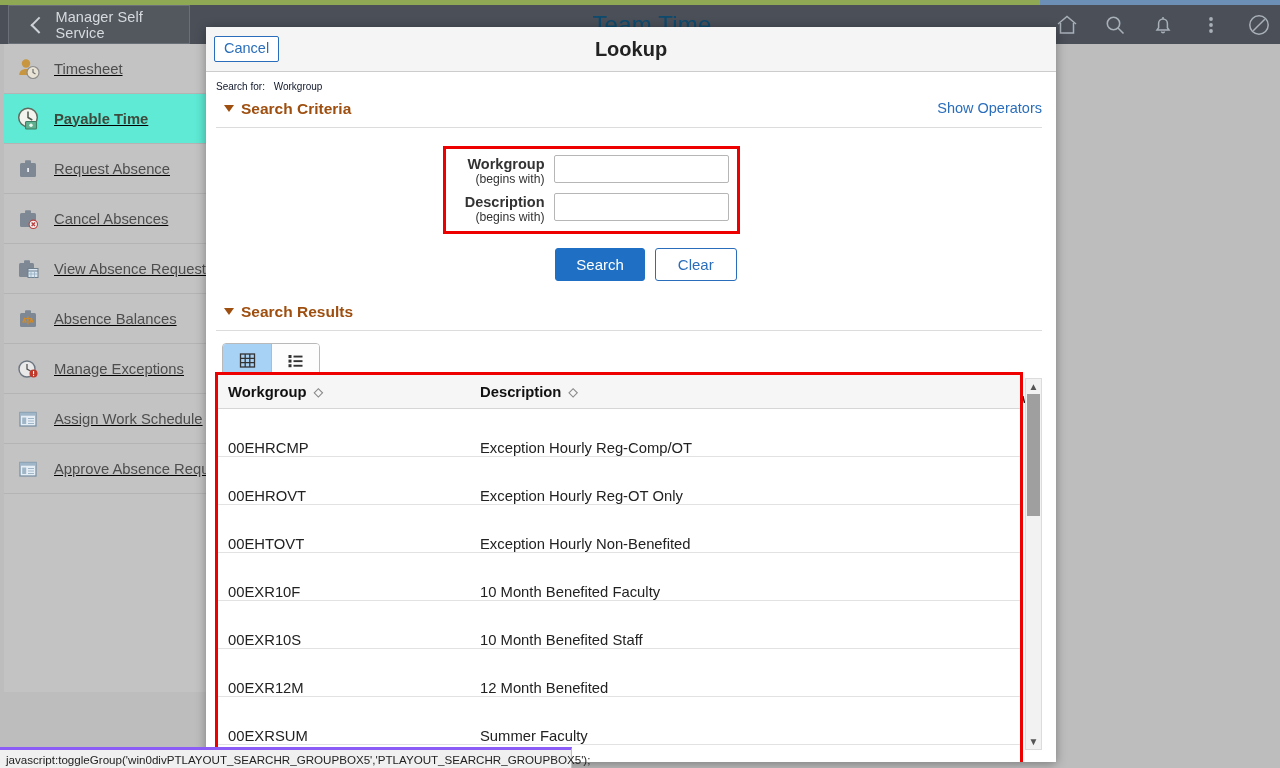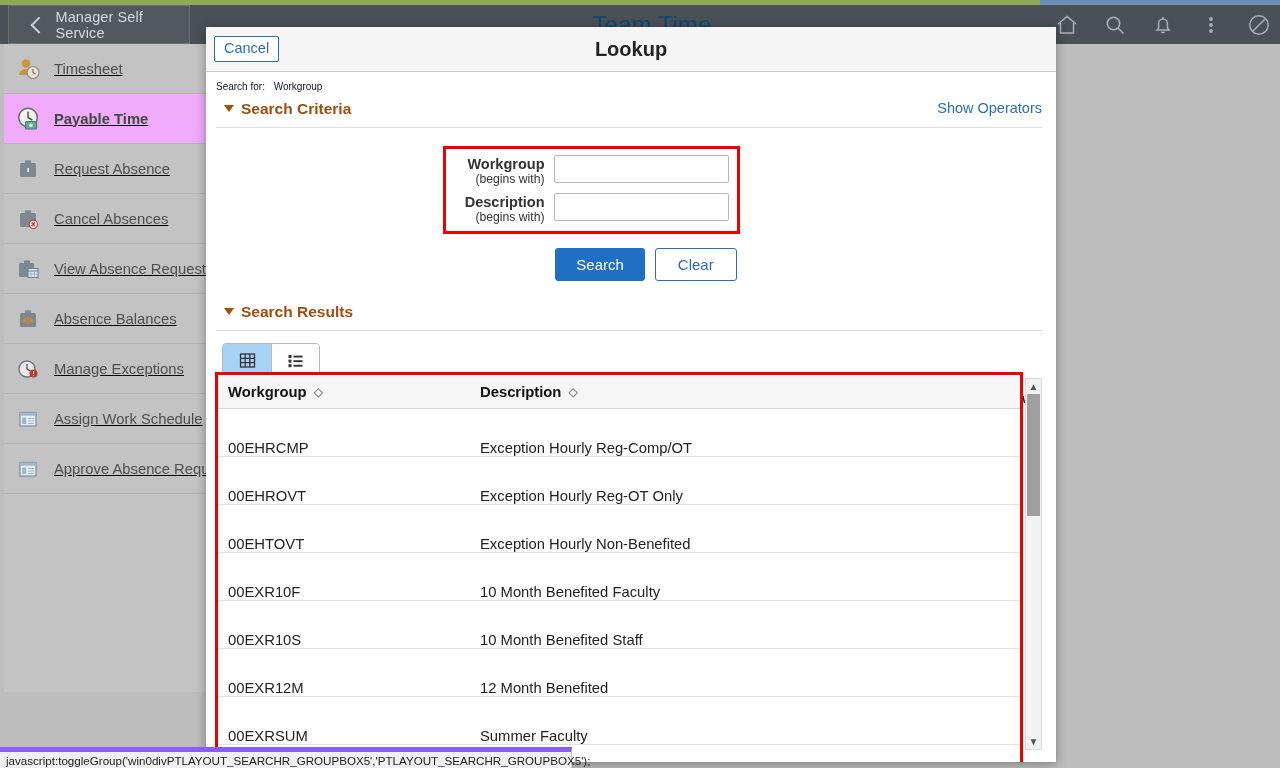--- a/index.html
+++ b/index.html
@@ -67,21 +67,21 @@
     position: relative;
     height: 50px;
     display: flex; align-items: center;
     padding-left: 10px;
     border-bottom: 1px solid #b4b4b4;
     color: #4e4e4e;
     font-size: 14.8px;
     white-space: nowrap;
   }
   .side-item.active {
-    background: #f0abfc;
+    background: #5eead4;
     font-weight: bold;
     color: #3d4a3d;
     align-items: center;
   }
   .side-ico {
     width: 30px; height: 28px; margin-right: 10px;
     display: flex; align-items: center; justify-content: center;
     flex: 0 0 30px;
   }
 
@@ -245,21 +245,21 @@
     position: absolute; left: 1px; top: 15px;
     width: 13px; height: 122px;
     background: #9f9f9f;
   }
 
   
   .status-bar {
     position: absolute; left: 0; bottom: 0;
     height: 21px; max-width: 572px;
     background: #f0f0f0;
-    border-top: 5px solid #8b5cf6; border-right: 1px solid #c0c0c0;
+    border-top: 3px solid #8b5cf6; border-right: 1px solid #c0c0c0;
     display: flex; align-items: center;
     padding: 0 6px;
     font-size: 11.6px; color: #222;
     white-space: nowrap;
     z-index: 40;
   }
 </style>
 </head>
 <body>
 

